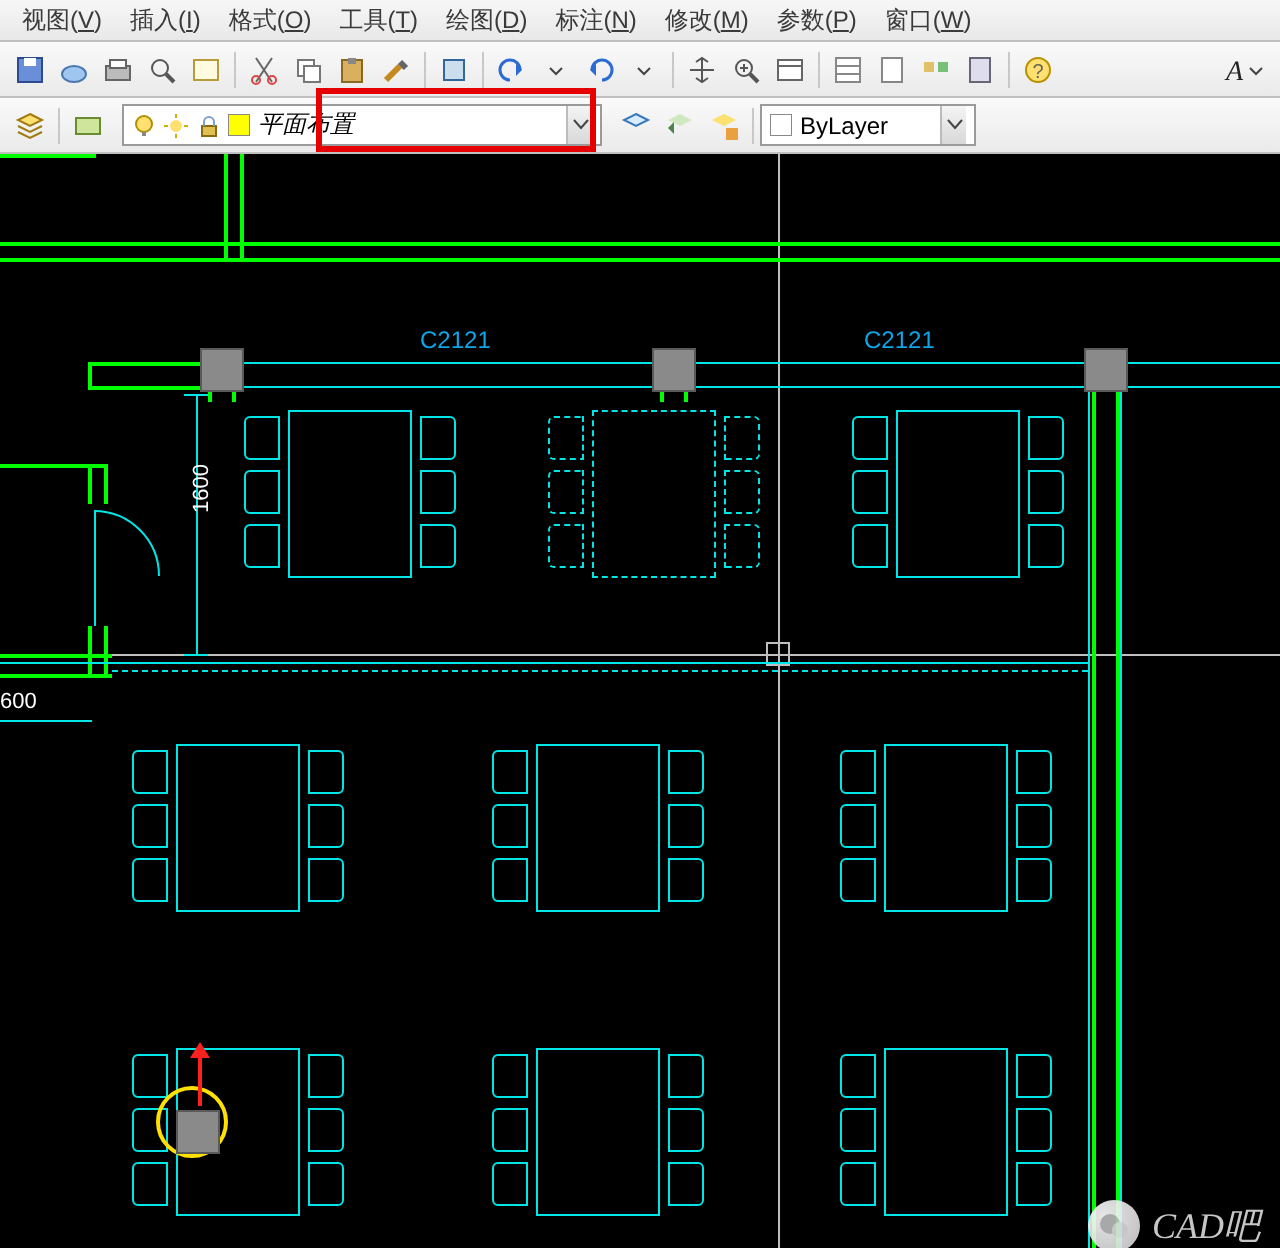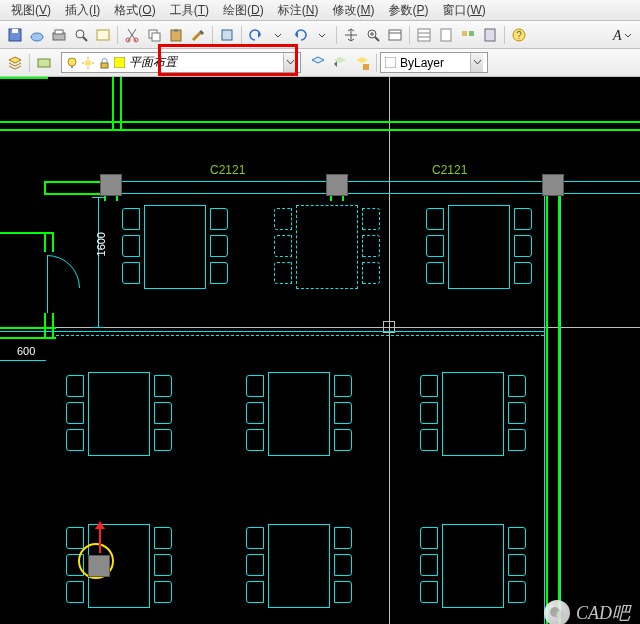--- a/index.html
+++ b/index.html
@@ -95,21 +95,21 @@
   .cross-h { height: 1px; width: 100%; top: 250px; left: 0; }
   .cursor-box {
     position: absolute;
     width: 12px; height: 12px;
     border: 1px solid #bfbfbf;
     left: 383px; top: 244px;
   }
   
   .gline { position: absolute; background: #00ff00; }
   .cyanL { position: absolute; background: #00e5e5; }
-  .white-txt { position: absolute; color: #84cc16; font-size: 12px; }
+  .white-txt { position: absolute; color: #0ea5e9; font-size: 12px; }
   .dim-txt { position: absolute; color: #00e5e5; font-size: 11px; }
   .vertical-txt { writing-mode: vertical-rl; transform: rotate(180deg); }
   .gray-box { position: absolute; background: #8a8a8a; border: 1px solid #5a5a5a; }
   .chair { position: absolute; width: 18px; height: 22px; border: 1px solid #00e5e5; border-radius: 3px 0 0 3px; }
   .chair.r { border-radius: 0 3px 3px 0; }
   .chair.dash { border-style: dashed; }
   .table { position: absolute; border: 1px solid #00e5e5; }
   .table.dash { border-style: dashed; }
   .dash-line { position:absolute; border-top:1px dashed #00e5e5; height:0; }
   .watermark {
@@ -420,21 +420,21 @@
 
   <div style="position:absolute;left:14px;top:178px;width:66px;height:66px;border:1px solid #00e5e5;border-radius:50%;clip-path:inset(0 0 50% 50%)"></div>
   <div class="cyanL" style="left:47px;top:178px;width:1px;height:58px"></div>
 
   <div class="cyanL" style="left:98px;top:120px;width:1px;height:130px"></div>
   <div class="cyanL" style="left:92px;top:120px;width:12px;height:1px"></div>
   <div class="cyanL" style="left:92px;top:250px;width:12px;height:1px"></div>
   <div class="dim-txt vertical-txt" style="left:95px;top:155px;color:#fff">1600</div>
 
   <div class="cyanL" style="left:0;top:283px;width:46px;height:1px"></div>
-  <div class="dim-txt" style="left:17px;top:268px;color:#fff">600</div>
+  <div class="dim-txt" style="left:0;top:268px;color:#fff">600</div>
 
   <div class="cyanL" style="left:0;top:254px;width:544px;height:1px"></div>
   <div class="dash-line" style="left:56px;top:258px;width:488px"></div>
 
   <div class="chair" style="left:122px;top:131px"></div>
   <div class="chair" style="left:122px;top:158px"></div>
   <div class="chair" style="left:122px;top:185px"></div>
   <div class="table" style="left:144px;top:128px;width:62px;height:84px"></div>
   <div class="chair r" style="left:210px;top:131px"></div>
   <div class="chair r" style="left:210px;top:158px"></div>

